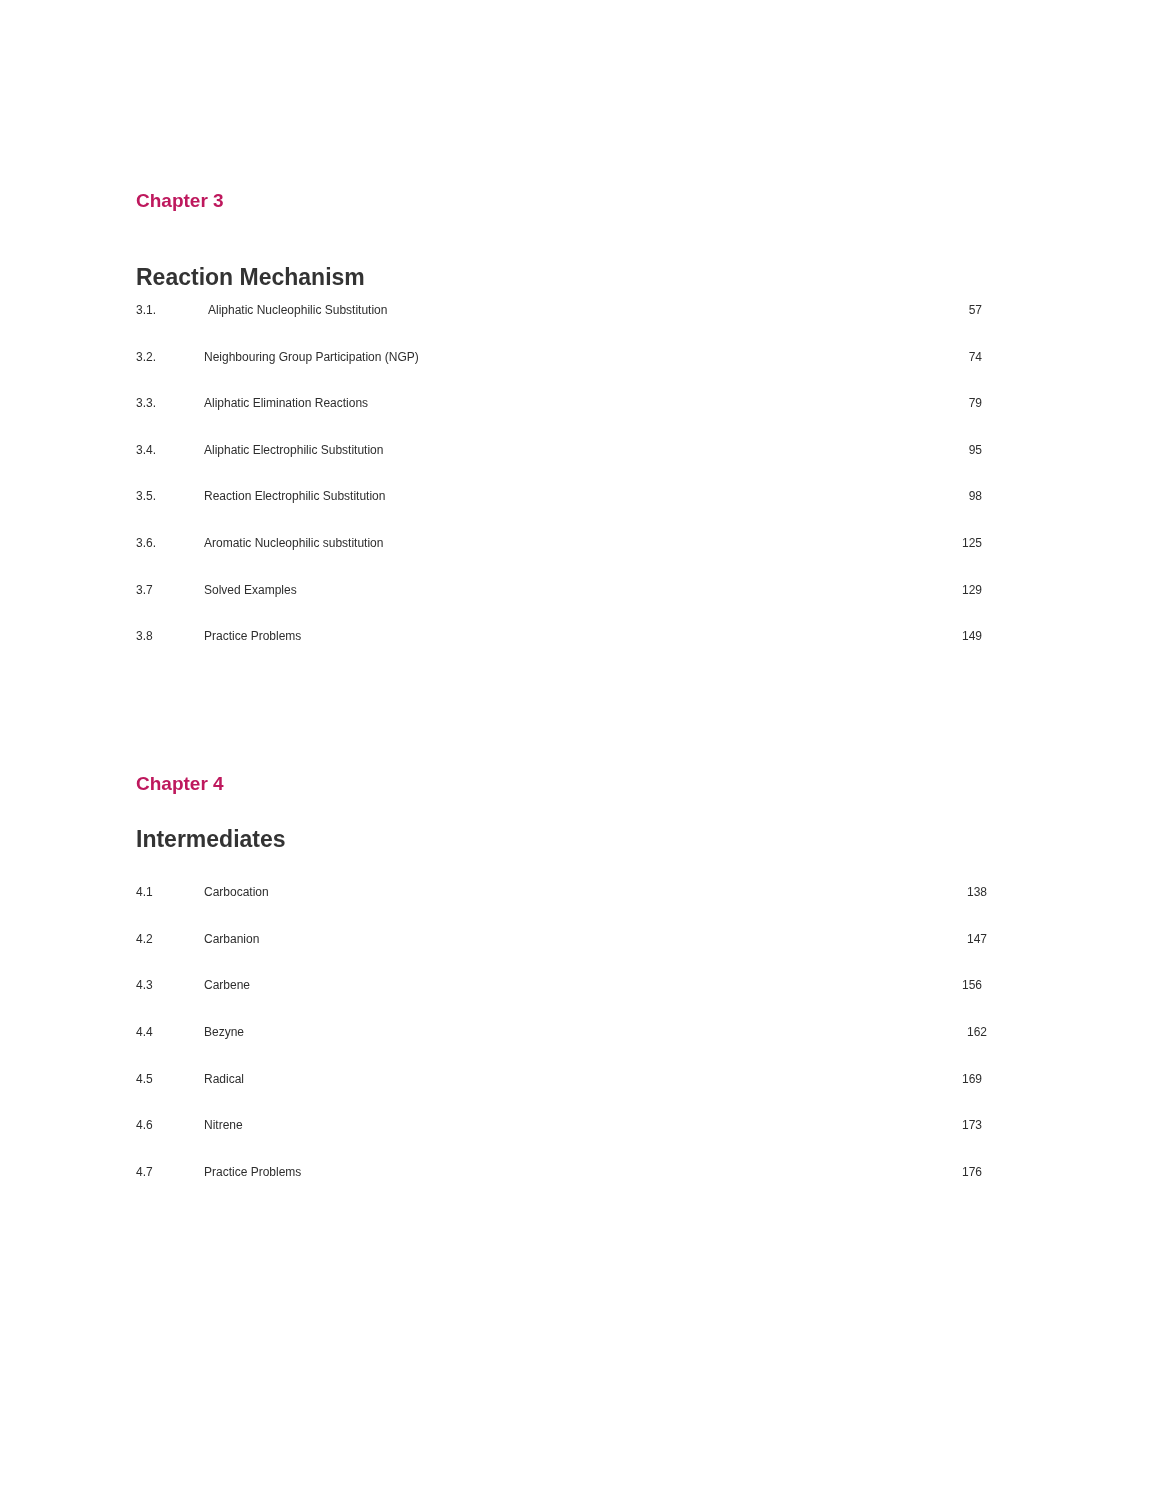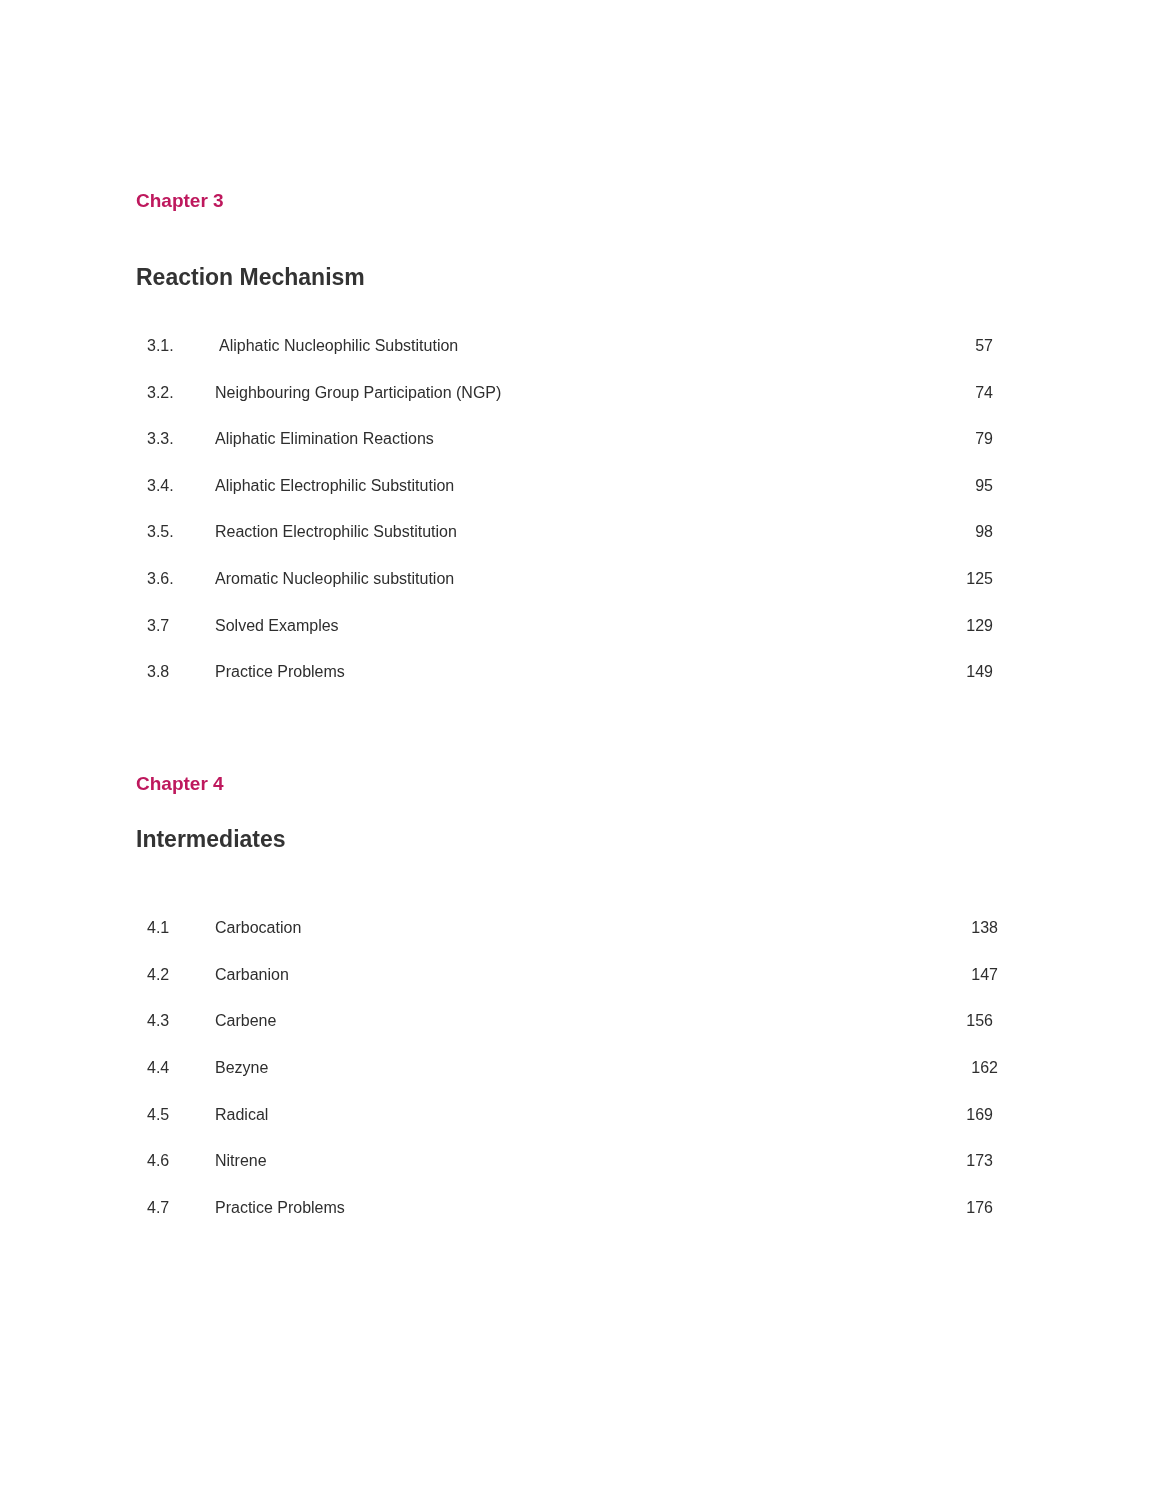--- a/index.html
+++ b/index.html
@@ -11,23 +11,22 @@
     .chapter { position: absolute; left: 136px; width: 870px; }
     .chapter-label {
       position: absolute; left: 0; font-size: 19px; font-weight: bold; color: #be185d;
       white-space: nowrap;
     }
     .chapter-title {
       position: absolute; left: 0; font-size: 23px; font-weight: bold; color: #333;
       white-space: nowrap;
     }
     .entry {
-      position: absolute; left: 11px; width: 870px; height: 22px; font-size: 16px; color: #2e2e2e;
+      position: absolute; left: 0; width: 870px; height: 22px; font-size: 12px; color: #2e2e2e;
       line-height: 22px;
-      margin-top: 36px;
     }
     .entry .num { position: absolute; left: 0; white-space: nowrap; }
     .entry .title { position: absolute; left: 68px; white-space: nowrap; }
     .entry .title.indent { left: 72px; text-align: right; }
     .entry .page { position: absolute; right: 24px; text-align: left; white-space: nowrap; }
     .entry .page.shift { right: 19px; }
   </style>
 </head>
 <body>
 

